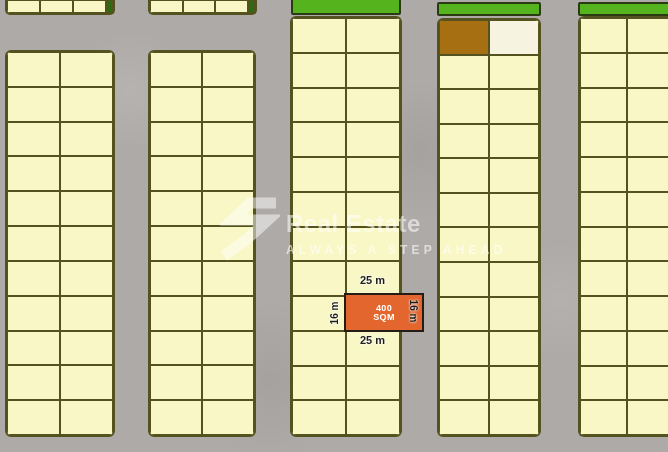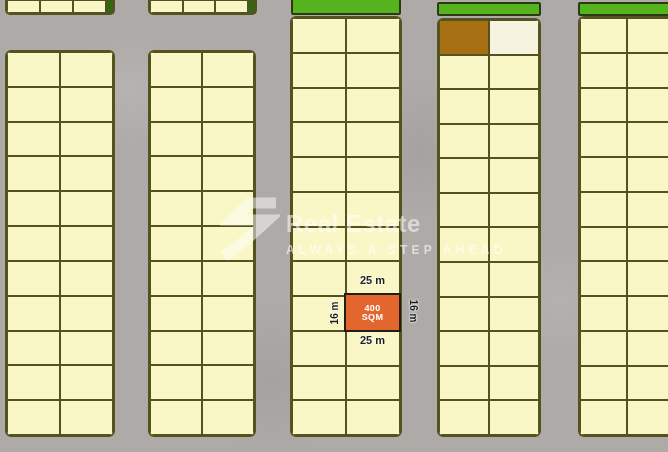--- a/index.html
+++ b/index.html
@@ -82,21 +82,21 @@
   #wm-tagline{
     color:rgba(255,255,255,.6);font-weight:600;font-size:12px;
     letter-spacing:4.2px;margin-top:6px;white-space:nowrap;
   }
 </style>
 </head>
 <body>
 
 <div id="canvas">
 
-  <div id="highlight-plot" style="left: 344px; top: 293px; width: 57px; height: 39px;">
+  <div id="highlight-plot" style="left: 344px; top: 293px; width: 80px; height: 39px;">
     <div class="hl-line">400</div>
     <div class="hl-line">SQM</div>
   </div>
 
   <div class="dim-label" id="dim-top">25 m</div>
   <div class="dim-label" id="dim-bottom">25 m</div>
   <div class="dim-label" id="dim-left">16 m</div>
   <div class="dim-label" id="dim-right">16 m</div>
 
   <div id="watermark">

